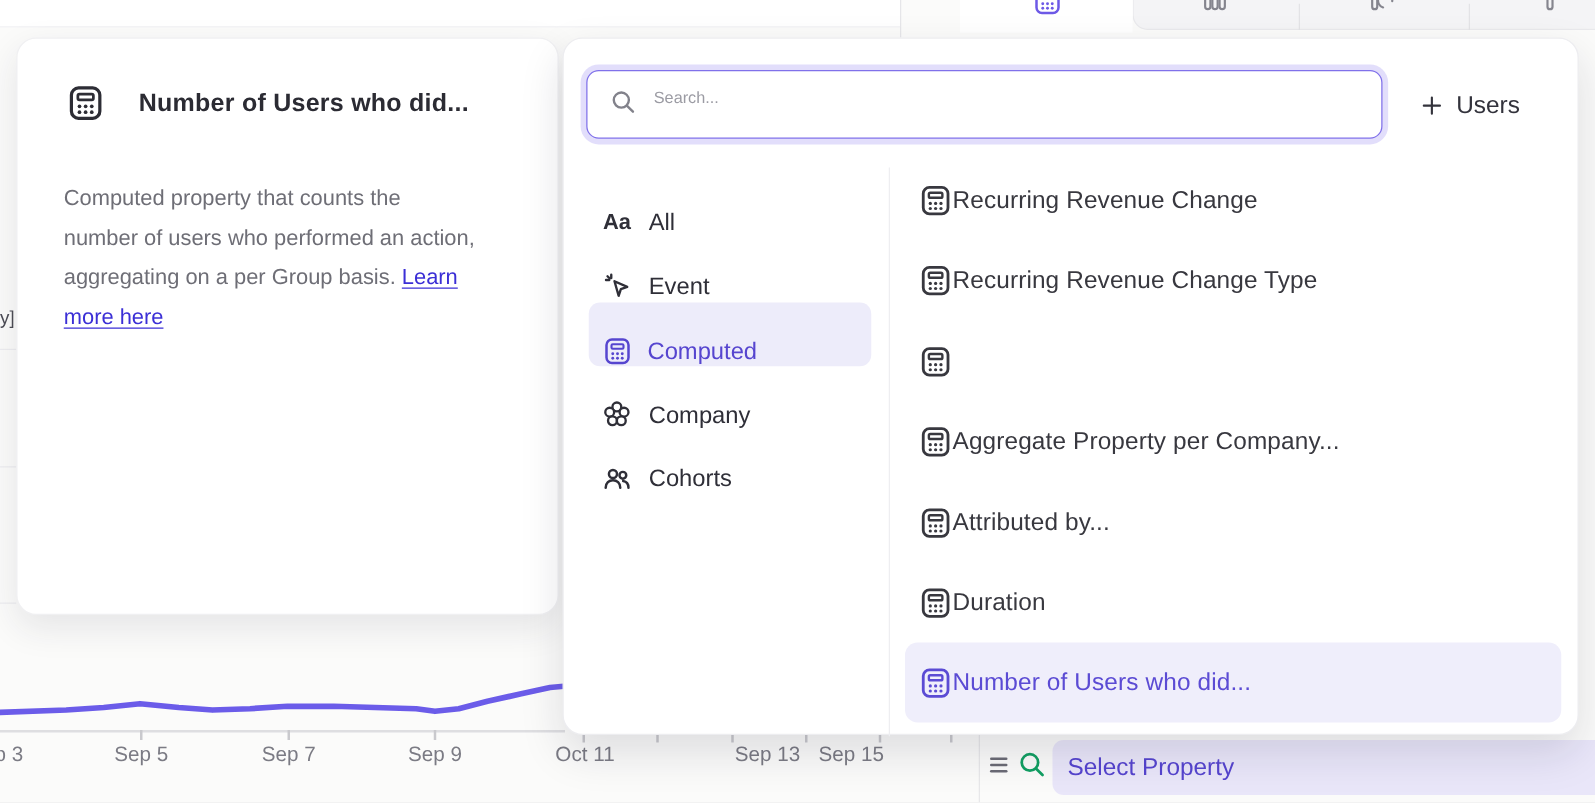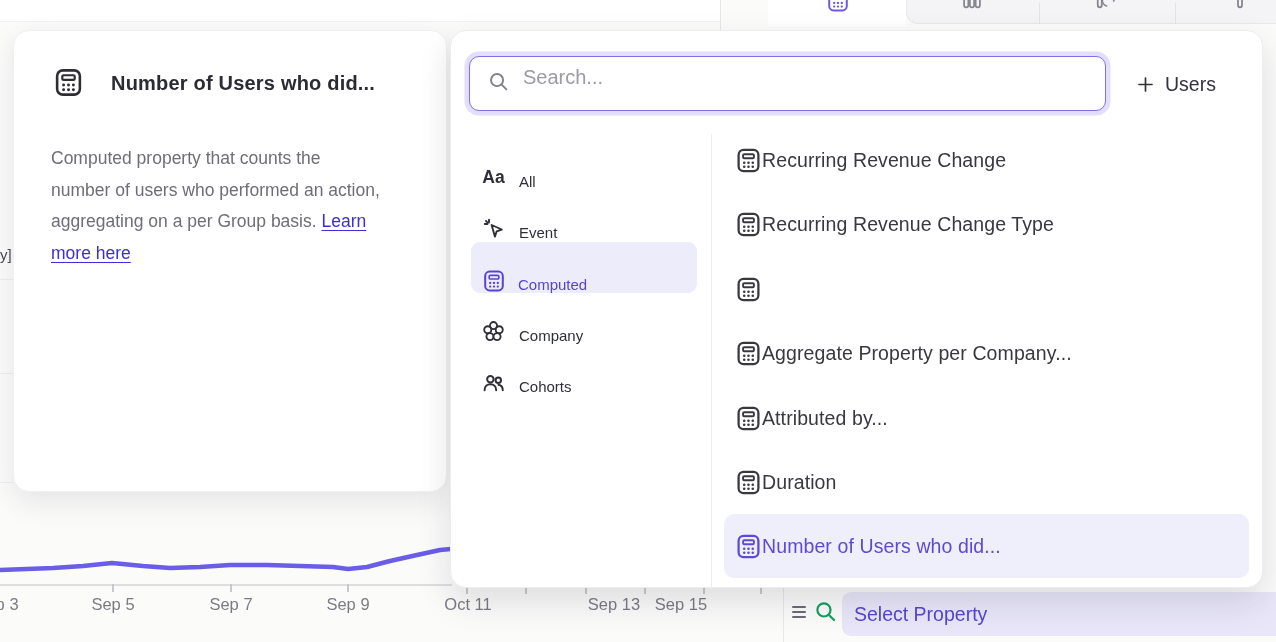--- a/index.html
+++ b/index.html
@@ -58,38 +58,38 @@
   }
   .search-box {
     left:18px; top:25px; width:637px; height:55px; background:#fff;
     border:1.6px solid #8071ea; border-radius:10px;
     box-shadow:0 0 0 4.5px rgba(124,106,238,0.22);
     display:flex; align-items:center;
   }
   .search-box .s-icon { margin-left:17px; color:#82828b; flex:0 0 auto; }
   .search-box input {
     flex:1; border:none; outline:none; background:transparent;
-    font-family:"Liberation Sans", sans-serif; font-size:20px; color:#404040;
+    font-family:"Liberation Sans", sans-serif; font-size:13px; color:#404040;
     padding:0 12px 12px 13px; height:100%;
   }
   .search-box input::placeholder { color:#9b9ba3; }
   .create-btn {
     left:685px; top:38px; height:30px; display:flex; align-items:center; gap:10px;
     color:#33333c; cursor:pointer;
   }
   .create-btn .label { font-size:19.5px; font-weight:500; }
   .divider-v { left:260px; top:103px; width:1px; height:455px; background:#eeeef1; }
 
   .cat-row {
     left:20px; width:226px; height:51px; border-radius:9px;
     display:flex; align-items:flex-end; gap:13px; padding-left:10px;
     color:#2f2f38; cursor:pointer;
   }
   .cat-row .ic { width:25px; height:25px; display:flex; align-items:center; justify-content:center; }
-  .cat-row .lbl { font-size:15px; font-weight:500; }
+  .cat-row .lbl { font-size:19px; font-weight:500; }
   .cat-row.selected { background:#edecfa; color:#5645cf;gap:12px; }
   .aa-glyph { font-size:17.5px; font-weight:600; letter-spacing:0; }
 
   .prop-row {
     left:273px; width:525px; height:64px; border-radius:10px;
     display:flex; align-items:center; padding-left:11px;
     color:#38383f; cursor:pointer;
   }
   .prop-row .ic { width:27px; height:27px; display:flex; align-items:center; justify-content:center; }
   .prop-row .lbl { font-size:19.5px; font-weight:500; letter-spacing:.1px; }

